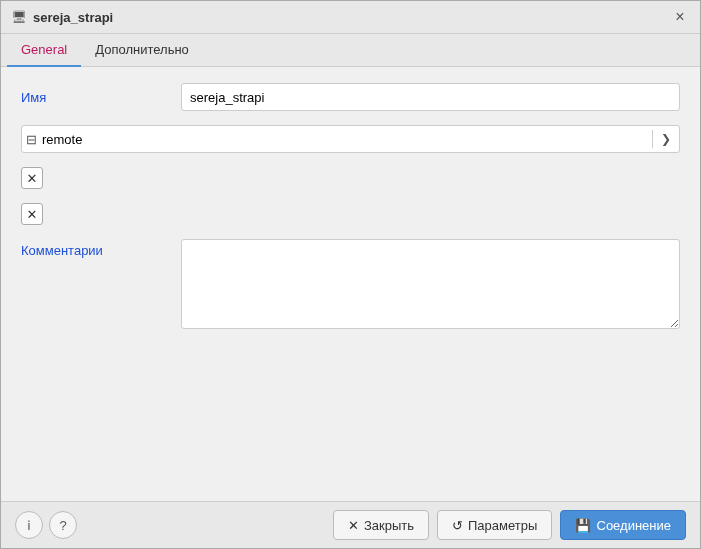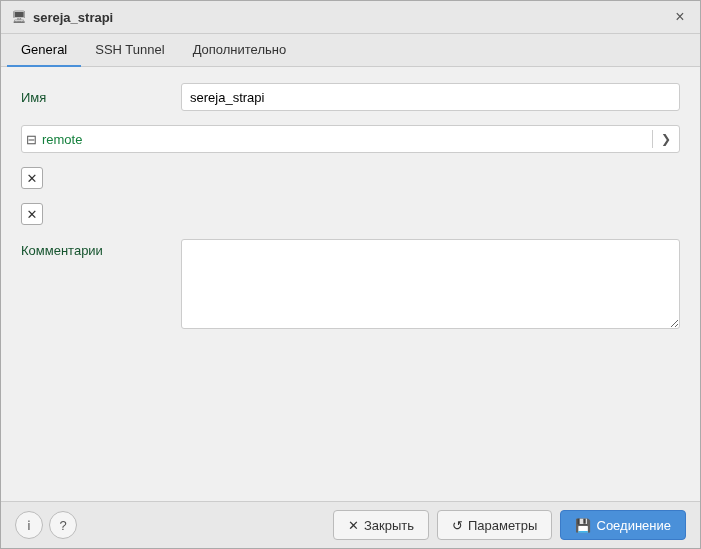--- a/index.html
+++ b/index.html
@@ -72,37 +72,37 @@
     .tab {
       padding: 8px 14px;
       cursor: pointer;
       font-size: 13px;
       color: #333;
       border-bottom: 2px solid transparent;
       margin-bottom: -1px;
     }
     .tab.active {
       border-bottom: 2px solid #4a90d9;
-      color: #000000;
+      color: #be185d;
       font-weight: 500;
     }
     .content {
       flex: 1;
       padding: 16px 20px;
       background: #f0f0f0;
       overflow-y: auto;
     }
     .form-row {
       display: flex;
       align-items: center;
       margin-bottom: 14px;
     }
     .form-label {
       width: 160px;
-      color: #14532d;
+      color: #1d4ed8;
       font-size: 13px;
       flex-shrink: 0;
     }
     .form-control-text {
       flex: 1;
       height: 28px;
       border: 1px solid #ccc;
       background: #fff;
       padding: 4px 8px;
       font-size: 13px;
@@ -120,21 +120,21 @@
       padding: 0 4px;
     }
     .server-group-icon {
       color: #555;
       margin-right: 5px;
       font-size: 13px;
     }
     .server-group-text {
       flex: 1;
       font-size: 13px;
-      color: #15803d;
+      color: #000000;
     }
     .server-group-divider {
       width: 1px;
       height: 18px;
       background: #ccc;
       margin: 0 4px;
     }
     .server-group-arrow {
       color: #555;
       font-size: 12px;
@@ -231,21 +231,20 @@
   <div class="title-bar">
     <div class="title-bar-left">
       <span class="title-icon">🖥</span>
       <span class="title-text">sereja_strapi</span>
     </div>
     <button class="close-btn">×</button>
   </div>
 
   <div class="tabs">
     <div class="tab active">General</div>
-    <div class="tab">SSH Tunnel</div>
     <div class="tab">Дополнительно</div>
   </div>
 
   <div class="content">
 
     <div class="form-row">
       <span class="form-label">Имя</span>
       <input class="form-control-text" type="text" value="sereja_strapi" style="">
     </div>
 

